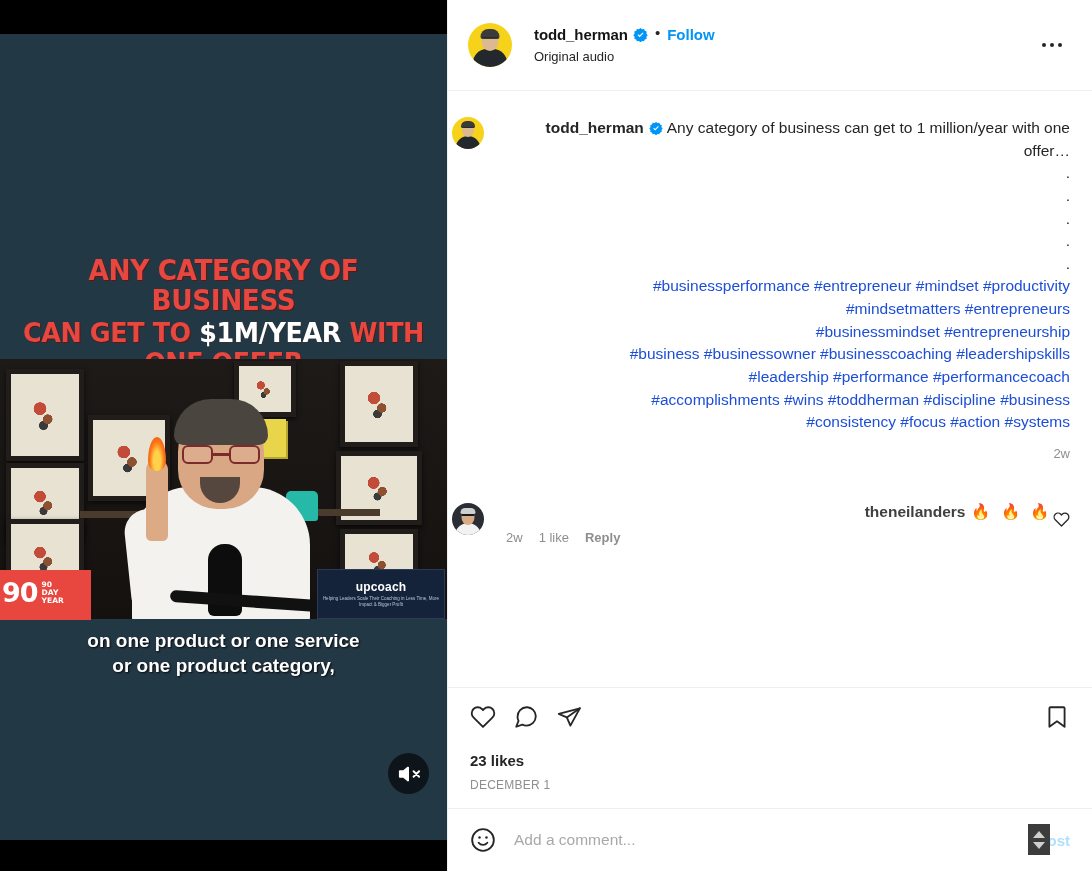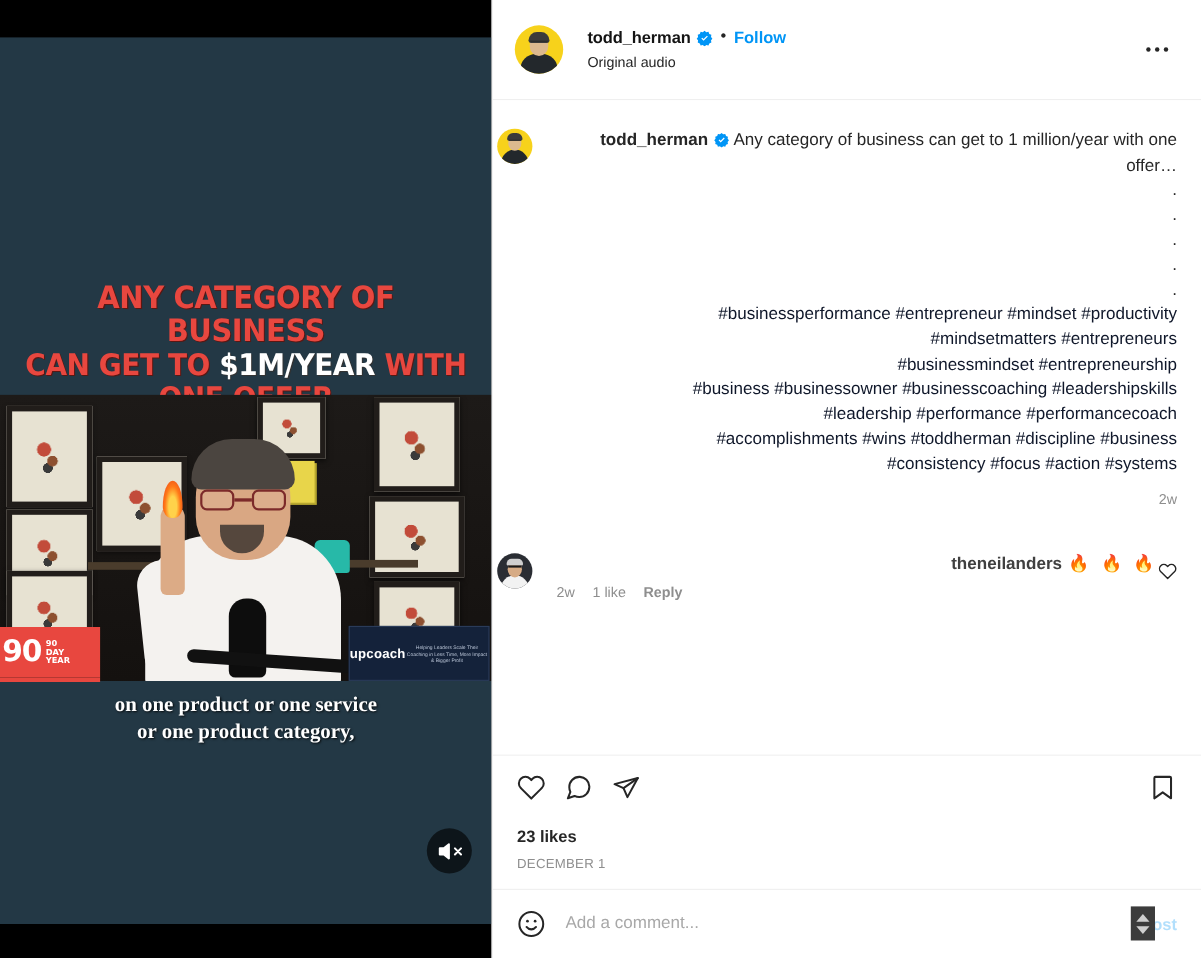--- a/index.html
+++ b/index.html
@@ -122,21 +122,21 @@
     position:absolute; left:208px; top:185px; width:34px; height:72px;
     background:#0d0d0d; border-radius:16px 16px 6px 6px;
   }
   .mic-arm{
     position:absolute; left:170px; top:236px; width:150px; height:12px;
     background:#111; border-radius:6px; transform:rotate(4deg);
   }
   .upcoach{
     position:absolute; right:2px; bottom:0px; width:128px; height:50px;
     background:#14223a; border:1px solid #2a3b59;
-    display:flex; flex-direction:row; align-items:center; justify-content:center;
+    display:flex; flex-direction:column; align-items:center; justify-content:center;
   }
   .upcoach .uc-name{ color:#fff; font-size:12px; font-weight:bold; letter-spacing:.2px;}
   .upcoach .uc-sub{ color:#b9c4d6; font-size:4.5px; line-height:1.35; text-align:center; margin-top:2px;}
   .yellowbox{
     position:absolute; left:252px; top:60px; width:34px; height:38px;
     background:#e8d54a; box-shadow:2px 2px 0 #b7a72f;
   }
   .teal-shirt{
     position:absolute; left:286px; top:132px; width:32px; height:30px;
     background:#27b9a8; border-radius:5px 5px 3px 3px;
@@ -160,21 +160,21 @@
     font-size:7.5px; line-height:1.08; margin-left:4px;
   }
   .badge90-tail{
     position:absolute; left:0; top:582px; width:91px; height:4px; background:#e8473f; z-index:4;
   }
 
   
   .subs{
     position:absolute; left:0; top:594px; width:447px;
     text-align:center; color:#ffffff;
-    font-family:Liberation Serif, serif; font-weight:bold;
+    font-family:Liberation Sans, sans-serif; font-weight:bold;
     font-size:19px; line-height:1.33;
     text-shadow:1px 1px 2px rgba(0,0,0,.85);
   }
   .mute-btn{
     position:absolute; right:18px; bottom:46px;
     width:41px; height:41px; border-radius:50%;
     background:rgba(0,0,0,.62);
     display:flex; align-items:center; justify-content:center;
     z-index:6; cursor:pointer;
   }
@@ -245,21 +245,21 @@
     flex:1 1 auto; overflow:hidden; padding:26px 22px 10px 4px;text-align:right;
   }
   .c-block{ display:flex; align-items:flex-start; }
   .c-body{ margin-left:22px; flex:1 1 auto; min-width:0; }
   .c-text{
     font-size:15.5px; line-height:1.46; color:#262626; word-wrap:break-word;
   }
   .c-text .cu{ font-weight:bold; }
   .c-text .verified{ position:relative; top:2px; margin:0 4px 0 5px; }
   .dotline{ font-size:15.5px; line-height:1.46; color:#262626; }
-  .tags{ font-size:15.5px; line-height:1.46; color:#0f172a; }
+  .tags{ font-size:15.5px; line-height:1.46; color:#1d4ed8; }
   .timeago{ font-size:13px; color:#8e8e8e; margin-top:12px; }
   .c2{ margin-top:42px; display:flex; align-items:flex-start; }
   .c2-name{ font-size:15.5px; font-weight:bold; color:#404040; }
   .c2-emoji{ font-size:15.5px; margin-left:6px; letter-spacing:3px; }
   .c2-meta{ display:flex; gap:16px; margin-top:9px; align-items:center; }
   .c2-meta span{ font-size:13px; color:#8e8e8e; }
   .c2-meta span.rp{ font-weight:bold; }
   .c-like{ margin-left:auto; padding-top:8px; cursor:pointer; }
 
   

